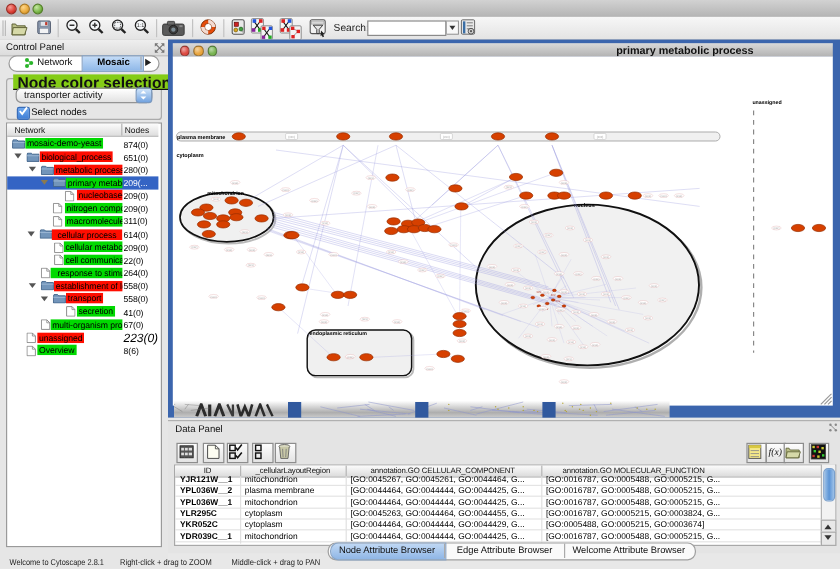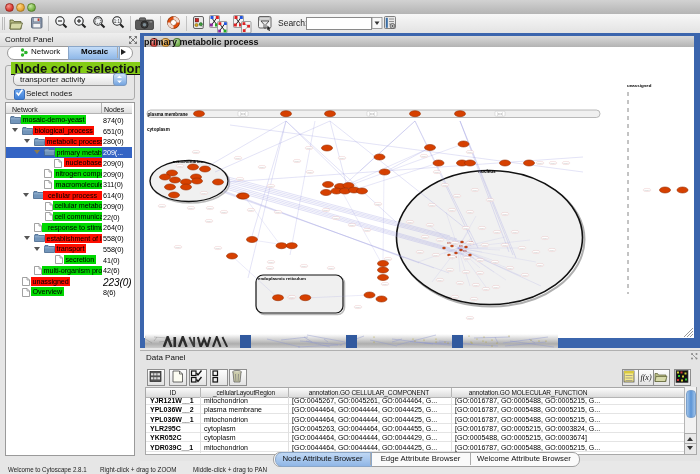--- a/index.html
+++ b/index.html
@@ -266,40 +266,40 @@
 <path d="M0.5 0.5 L5 0.5 L7.5 3 L7.5 8.5 L0.5 8.5 Z" fill="#fff" stroke="#8a8a8a" stroke-width="0.8"></path>
 <path d="M5 0.5 L5 3 L7.5 3" fill="none" stroke="#8a8a8a" stroke-width="0.7"></path>
     </svg>
 <div style="position:absolute;left:64px;top:255.14999999999998px;max-width:37.5px;overflow:hidden;white-space:nowrap;line-height:0;"><span style="display:inline-block;vertical-align:top;background:#00d900;font-size:7.2px;line-height:9px;letter-spacing:-0.05px;color:#000;padding:0 1.5px;">secretion</span></div>
 <div style="position:absolute;left:103px;top:256.55px;font-size:7.2px;color:#000;font-weight:normal;white-space:nowrap;line-height:1;letter-spacing:-0.05px;">41(0)</div>
 <svg style="position:absolute;left:34px;top:266.2px;" width="8" height="9" viewBox="0 0 8 9">
 <path d="M0.5 0.5 L5 0.5 L7.5 3 L7.5 8.5 L0.5 8.5 Z" fill="#fff" stroke="#8a8a8a" stroke-width="0.8"></path>
 <path d="M5 0.5 L5 3 L7.5 3" fill="none" stroke="#8a8a8a" stroke-width="0.7"></path>
     </svg>
 <div style="position:absolute;left:42px;top:265.9px;max-width:59.5px;overflow:hidden;white-space:nowrap;line-height:0;"><span style="display:inline-block;vertical-align:top;background:#00d900;font-size:7.2px;line-height:9px;letter-spacing:-0.05px;color:#000;padding:0 1.5px;">multi-organism pro</span></div>
-<div style="position:absolute;left:103px;top:267.3px;font-size:7.2px;color:#000;font-weight:normal;white-space:nowrap;line-height:1;letter-spacing:-0.05px;">42(6)</div>
+<div style="position:absolute;left:103px;top:267.3px;font-size:7.2px;color:#000;font-weight:normal;white-space:nowrap;line-height:1;letter-spacing:-0.05px;">67(0)</div>
 <svg style="position:absolute;left:22px;top:276.95px;" width="8" height="9" viewBox="0 0 8 9">
 <path d="M0.5 0.5 L5 0.5 L7.5 3 L7.5 8.5 L0.5 8.5 Z" fill="#fff" stroke="#8a8a8a" stroke-width="0.8"></path>
 <path d="M5 0.5 L5 3 L7.5 3" fill="none" stroke="#8a8a8a" stroke-width="0.7"></path>
     </svg>
 <div style="position:absolute;left:31px;top:276.65px;max-width:70.5px;overflow:hidden;white-space:nowrap;line-height:0;"><span style="display:inline-block;vertical-align:top;background:#ff0d00;font-size:7.2px;line-height:9px;letter-spacing:-0.05px;color:#000;padding:0 1.5px;">unassigned</span></div>
 <div style="position:absolute;left:103px;top:278.05px;font-size:10px;color:#000;font-weight:normal;white-space:nowrap;line-height:1;letter-spacing:-0.05px;font-style:italic;">223(0)</div>
 <svg style="position:absolute;left:22px;top:287.7px;" width="8" height="9" viewBox="0 0 8 9">
 <path d="M0.5 0.5 L5 0.5 L7.5 3 L7.5 8.5 L0.5 8.5 Z" fill="#fff" stroke="#8a8a8a" stroke-width="0.8"></path>
 <path d="M5 0.5 L5 3 L7.5 3" fill="none" stroke="#8a8a8a" stroke-width="0.7"></path>
     </svg>
 <div style="position:absolute;left:31px;top:287.4px;max-width:70.5px;overflow:hidden;white-space:nowrap;line-height:0;"><span style="display:inline-block;vertical-align:top;background:#00d900;font-size:7.2px;line-height:9px;letter-spacing:-0.05px;color:#000;padding:0 1.5px;">Overview</span></div>
 <div style="position:absolute;left:103px;top:288.8px;font-size:7.2px;color:#000;font-weight:normal;white-space:nowrap;line-height:1;letter-spacing:-0.05px;">8(6)</div>
 <div class="" style="position:absolute;left:140px;top:33px;width:560px;height:315px;background:#3b65ad;"></div>
 <div class="" style="position:absolute;left:144px;top:36px;width:550px;height:2px;background:#5b82c2;"></div>
 <div class="" style="position:absolute;left:144px;top:36px;width:550px;height:11px;background:linear-gradient(#d9d9d9,#b3b3b3);border-bottom:1px solid #8f8f8f;"></div>
 <div style="position:absolute;left:149.8px;top:38.2px;width:6.4px;height:6.4px;border-radius:50%;background:radial-gradient(circle at 35% 30%,#fff8,transparent 60%),#dc4840;border:0.5px solid #00000055;"></div>
 <div style="position:absolute;left:161.3px;top:38.2px;width:6.4px;height:6.4px;border-radius:50%;background:radial-gradient(circle at 35% 30%,#fff8,transparent 60%),#e8a33a;border:0.5px solid #00000055;"></div>
 <div style="position:absolute;left:172.8px;top:38.2px;width:6.4px;height:6.4px;border-radius:50%;background:radial-gradient(circle at 35% 30%,#fff8,transparent 60%),#77b350;border:0.5px solid #00000055;"></div>
-<div style="position:absolute;left:144px;top:38px;width:484px;font-size:9px;color:#111;font-weight:bold;white-space:nowrap;line-height:1;text-align:left;">primary metabolic process</div>
+<div style="position:absolute;left:144px;top:38px;width:484px;font-size:9px;color:#111;font-weight:bold;white-space:nowrap;line-height:1;text-align:right;">primary metabolic process</div>
 <div class="" style="position:absolute;left:144px;top:47px;width:550px;height:291px;background:#fff;"></div>
 <svg style="position:absolute;left:144px;top:47px;" width="550" height="291" viewBox="144 47 550 291">
       <rect x="147" y="110" width="453" height="7.5" rx="3.7" fill="#f0f0f0" stroke="#a8a8a8" stroke-width="0.8"></rect>
       <rect x="238" y="111.2" width="10" height="5" rx="1" fill="#fff" stroke="#c0c0c0" stroke-width="0.5"></rect>
       <text x="243" y="115" font-size="2.6" text-anchor="middle" fill="#999" font-family="Liberation Sans">(xxx)</text>
       <rect x="367" y="111.2" width="10" height="5" rx="1" fill="#fff" stroke="#c0c0c0" stroke-width="0.5"></rect>
       <text x="372" y="115" font-size="2.6" text-anchor="middle" fill="#999" font-family="Liberation Sans">(xxx)</text>
       <rect x="495" y="111.2" width="10" height="5" rx="1" fill="#fff" stroke="#c0c0c0" stroke-width="0.5"></rect>
       <text x="500" y="115" font-size="2.6" text-anchor="middle" fill="#999" font-family="Liberation Sans">(xxx)</text>
       <text x="147.5" y="115.5" font-size="4.6" font-weight="bold" fill="#000" font-family="Liberation Sans">plasma membrane</text>

